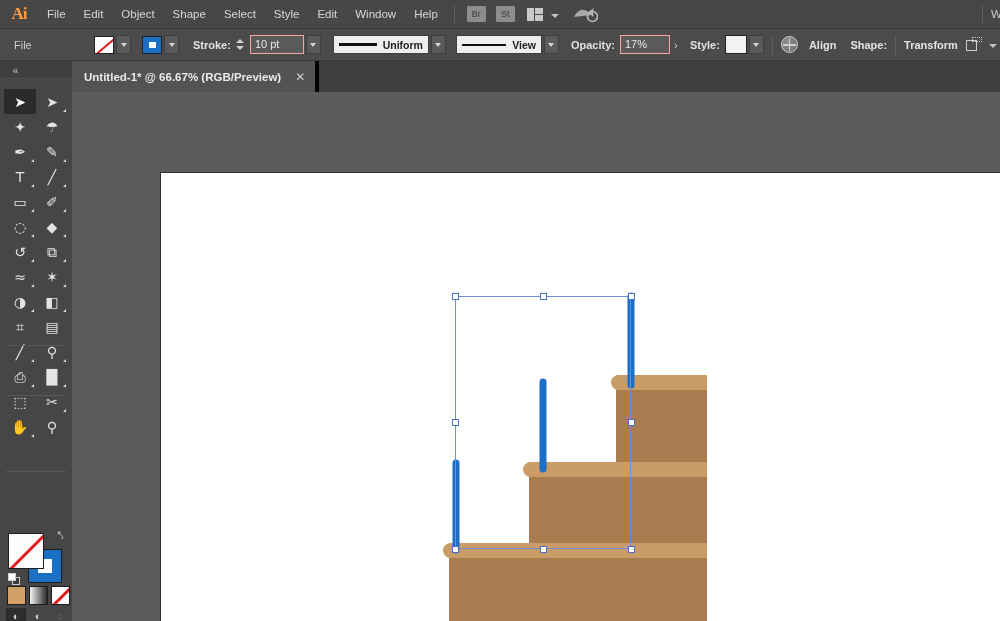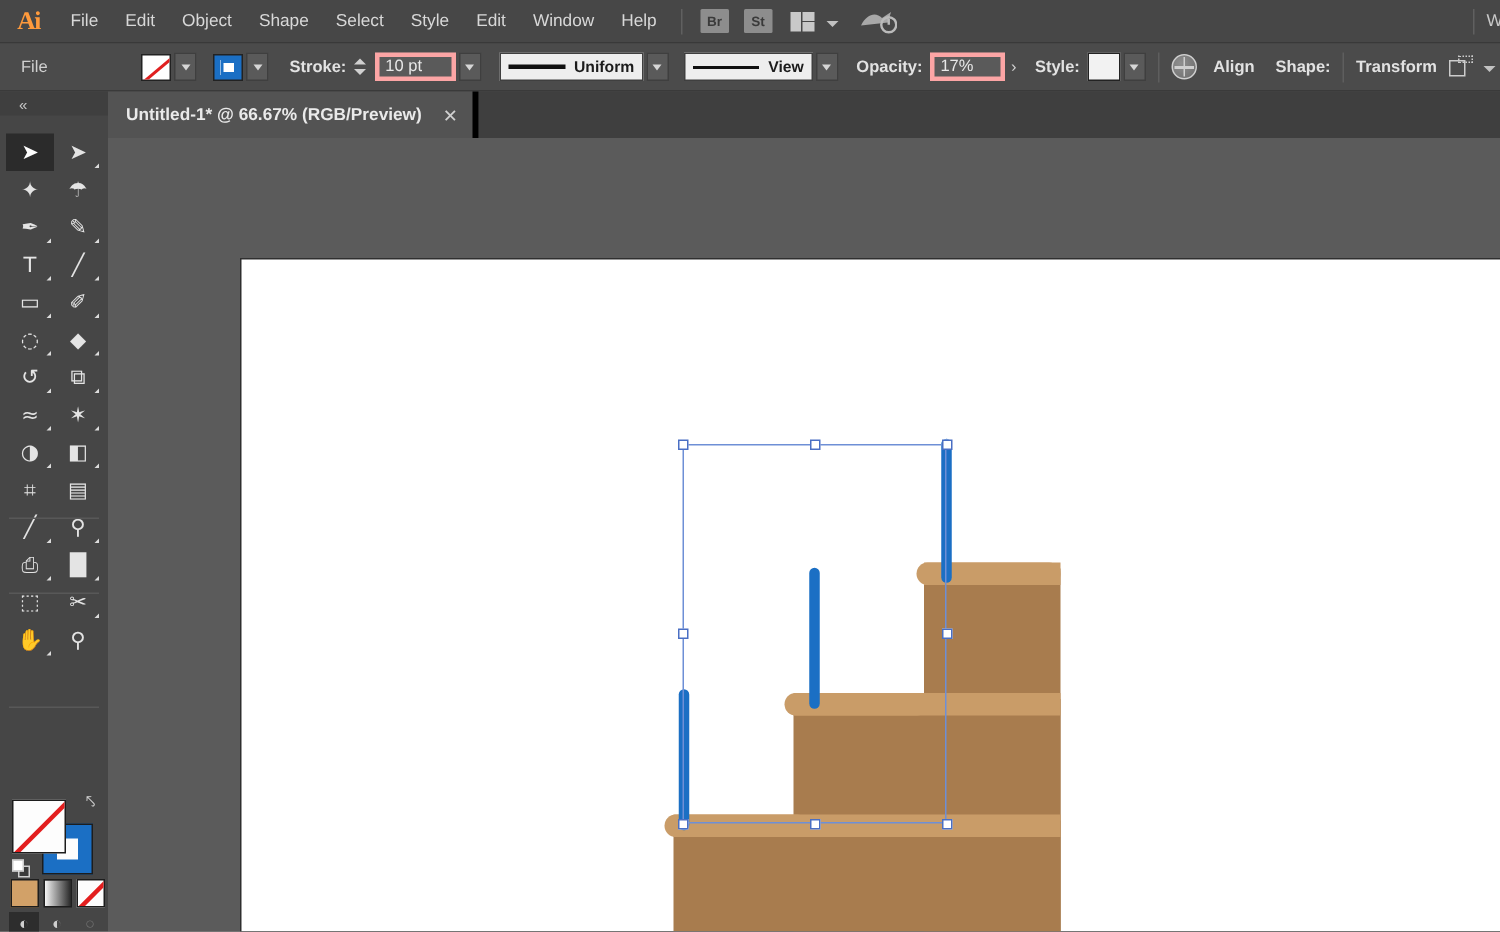--- a/index.html
+++ b/index.html
@@ -32,21 +32,21 @@
   .menu-item {
     padding: 0 9px; height: 29px; line-height: 29px;
     font-size: 11.5px; color: #d8d8d8; white-space: nowrap;
   }
   .mb-sep {
     width: 1px; height: 17px; background: #606060; margin: 0 7px;
   }
   .mini-btn {
     width: 19px; height: 16px; margin: 0 5px;
     background: #8d8d8d; color: #3a3a3a;
-    font-size: 9px; font-weight: bold;
+    font-size: 9px; font-weight: normal;
     display: flex; align-items: center; justify-content: center;
     border-radius: 1px;
   }
   .arrange-ico {
     width: 18px; height: 13px; margin-left: 7px;
     display: flex; gap: 1.5px;
   }
   .arrange-ico i { background: #c9c9c9; display: block; }
   .arrange-ico i.a { width: 7px; height: 13px; }
   .arrange-ico i.b { width: 8px; height: 13px;
@@ -112,21 +112,21 @@
     align-items: center; justify-content: center; gap: 3px;
   }
   .stepper i {
     width: 0; height: 0; border-left: 4px solid transparent;
     border-right: 4px solid transparent; display: block;
   }
   .stepper i.up { border-bottom: 4px solid #d0d0d0; }
   .stepper i.dn { border-top: 4px solid #d0d0d0; }
 
   .field {
-    height: 19px; background: #5a5a5a; border: 3px solid #fca5a5;
+    height: 19px; background: #5a5a5a; border: 1px solid #fca5a5;
     color: #e8e8e8; font-size: 11px; line-height: 17px;
     padding: 0 4px; display: flex; align-items: center;
   }
   .combo {
     height: 19px; background: #eeeeee; border: 1px solid #3f3f3f;
     display: flex; align-items: center; padding: 0 5px;
     color: #1c1c1c; font-size: 10.5px; font-weight: bold;
     gap: 6px; white-space: nowrap;
   }
   .combo .rule { height: 3px; background: #111; flex: 1 1 auto; min-width: 34px; }

